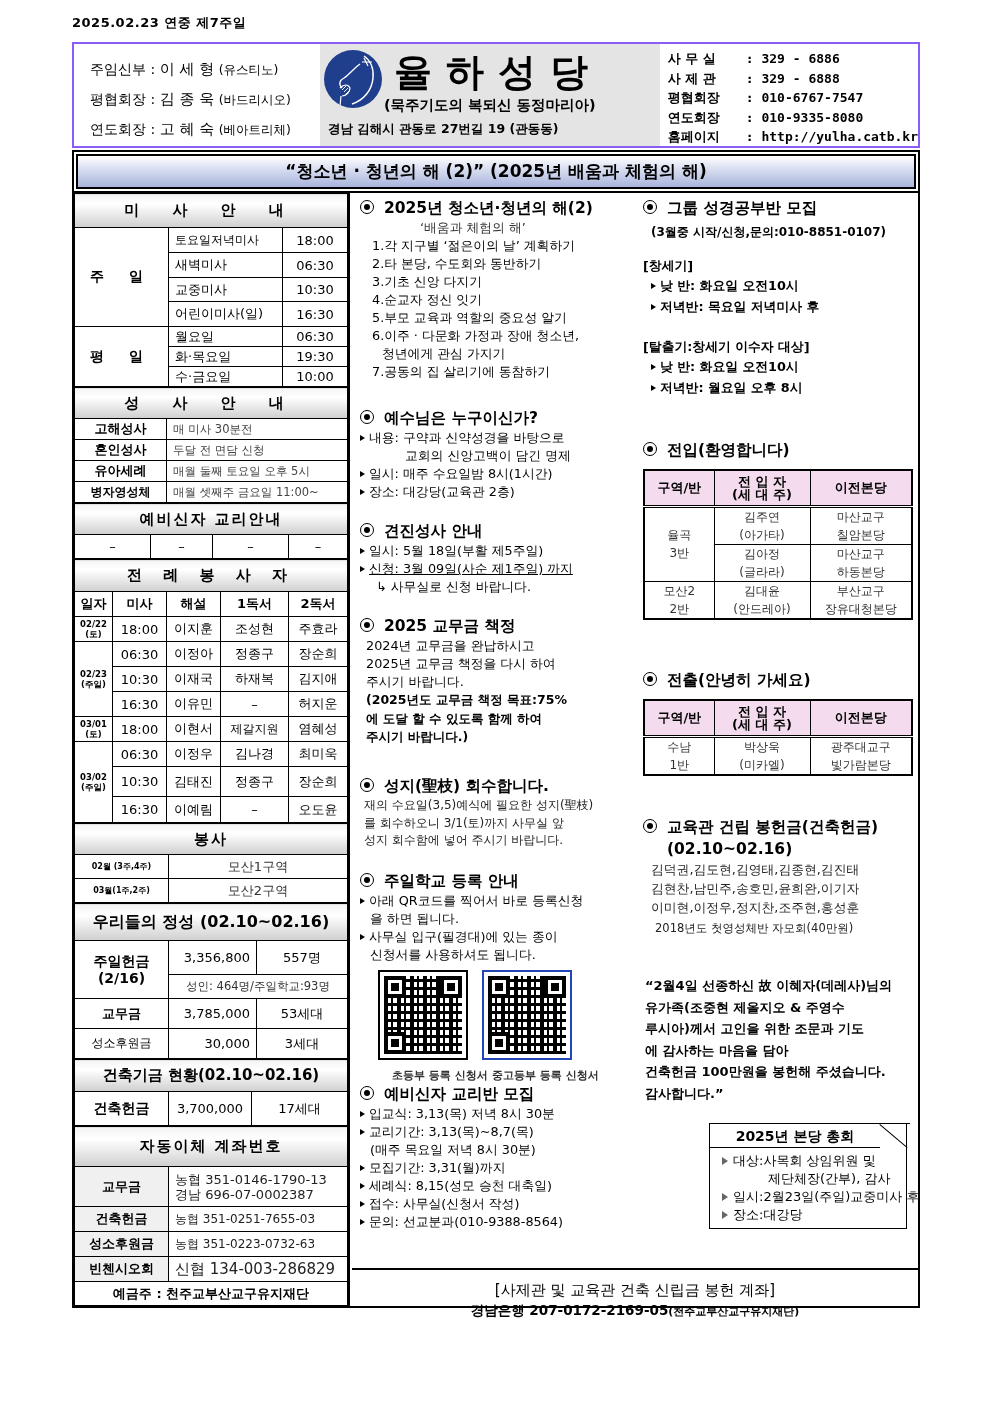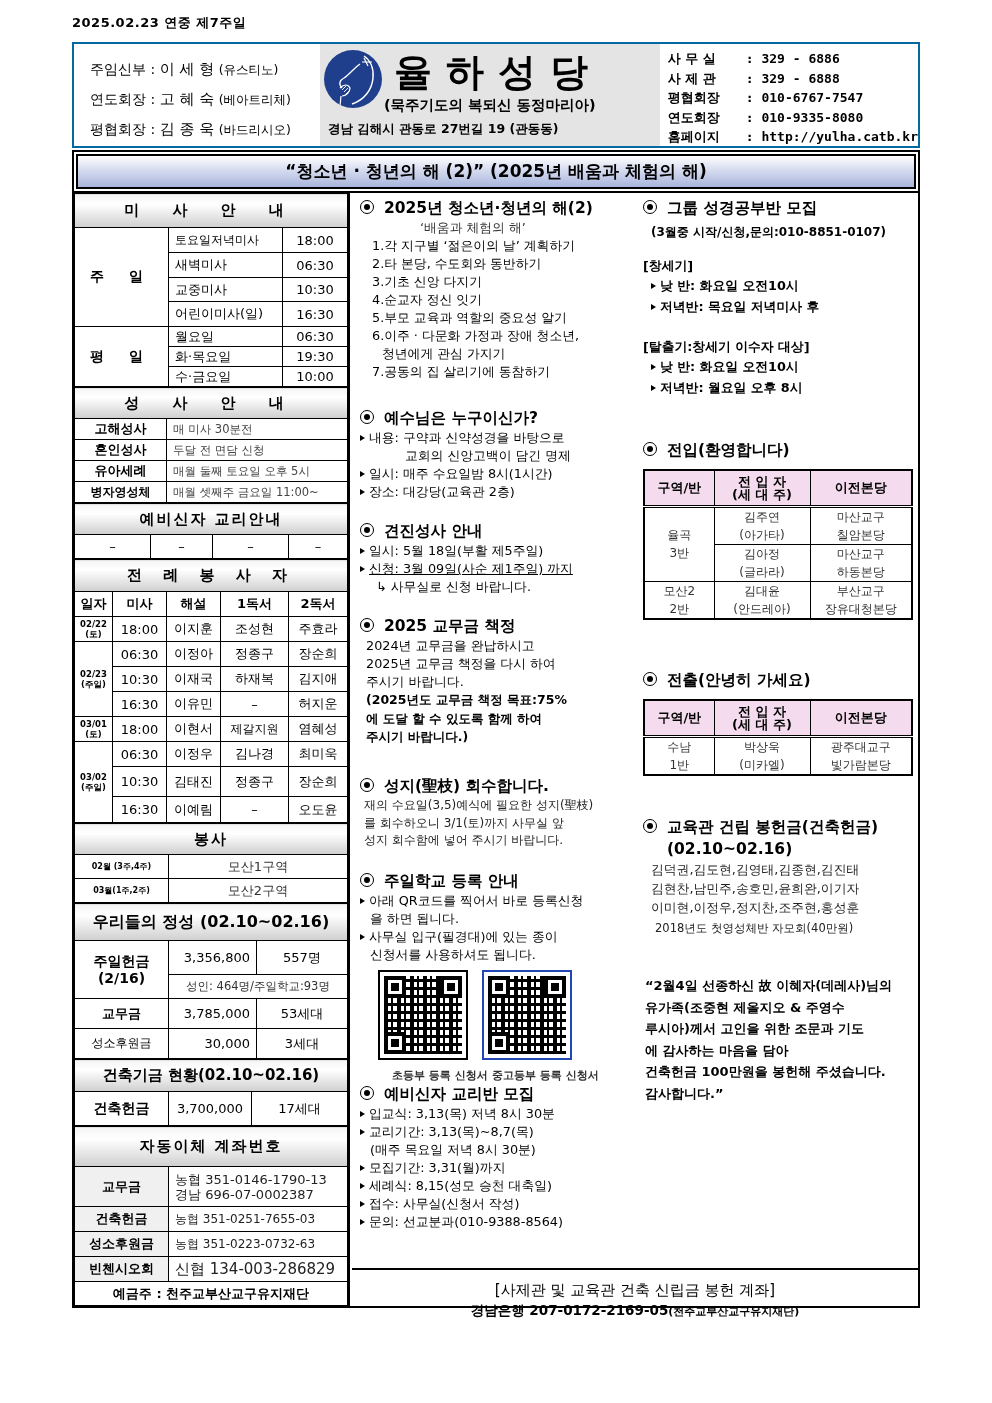--- a/index.html
+++ b/index.html
@@ -2,21 +2,21 @@
 <html><head>
 <meta charset="utf-8">
 <style>
   * { box-sizing: border-box; margin: 0; padding: 0; }
   html, body { width: 992px; height: 1403px; background: #ffffff; }
   body { font-family: "DejaVu Sans", "Liberation Sans", sans-serif; color: #000; position: relative; overflow: hidden; }
 
   .date-line { position: absolute; left: 72px; top: 14px; font-size: 13px; font-weight: bold; letter-spacing: 0.5px; }
 
   
-  .header { position: absolute; left: 72px; top: 42px; width: 848px; height: 106px; border: 2px solid #0369a1; display: flex; }
+  .header { position: absolute; left: 72px; top: 42px; width: 848px; height: 106px; border: 2px solid #8b5cf6; display: flex; }
   .header-left { width: 250px; padding: 10px 0 0 16px; }
   .header-left .row { font-size: 14px; height: 30px; line-height: 30px; white-space: nowrap; }
   .header-left .row .nm { font-size: 15px; }
   .header-left .row .bp { font-size: 12.5px; }
   .header-center { width: 346px; background: #e4e4e4; position: relative; }
   .logo { position: absolute; left: 4px; top: 6px; width: 58px; height: 58px; border-radius: 50%; background: #1f3e8c; overflow: hidden; }
   .church-name { position: absolute; left: 74px; top: 4px; font-size: 38px; font-weight: bold; letter-spacing: 14px; line-height: 48px; }
   .church-sub { position: absolute; left: 64px; top: 52px; font-size: 14.5px; font-weight: bold; line-height: 18px; white-space: nowrap; }
   .church-addr { position: absolute; left: 8px; top: 76px; font-size: 12.5px; font-weight: bold; line-height: 18px; white-space: nowrap; }
   .header-right { flex: 1; padding: 5px 0 0 8px; }
@@ -83,28 +83,28 @@
 <div class="date-line">2025.02.23 연중 제7주일</div>
 
 <div class="header">
   <div class="header-left">
     <div class="row">
       <span>주임신부 :</span>
       <span class="nm">이 세 형</span>
       <span class="bp">(유스티노)</span>
     </div>
     <div class="row">
+      <span>평협회장 :</span>
+      <span class="nm">김 종 욱</span>
+      <span class="bp">(바드리시오)</span>
+    </div>
+    <div class="row">
       <span>연도회장 :</span>
       <span class="nm">고 혜 숙</span>
       <span class="bp">(베아트리체)</span>
-    </div>
-    <div class="row">
-      <span>평협회장 :</span>
-      <span class="nm">김 종 욱</span>
-      <span class="bp">(바드리시오)</span>
     </div>
   </div>
   <div class="header-center">
     <div class="logo">
       <svg width="58" height="58" viewBox="0 0 58 58">
         <path d="M40 6 C46 10 50 18 49 28 C48 40 40 50 28 54" stroke="#fff" stroke-width="1.5" fill="none"></path>
         <path d="M40 8 L44 16 M38 12 L48 12" stroke="#fff" stroke-width="1.2"></path>
         <path d="M36 14 C30 18 26 24 20 28 C16 30 14 34 18 38" stroke="#fff" stroke-width="1.3" fill="none"></path>
         <path d="M16 38 C20 34 24 34 26 38 C26 42 22 46 18 46" stroke="#fff" stroke-width="1.2" fill="none"></path>
         <path d="M18 40 L22 36 M20 42 L24 38 M22 44 L26 40" stroke="#fff" stroke-width="0.9"></path>
@@ -566,20 +566,30 @@
 
     <div class="sec" style="left:8px;top:782px">
       <div class="quote">“2월4일 선종하신 故 이혜자(데레사)님의</div>
       <div class="quote">유가족(조중현 제올지오 &amp; 주영수</div>
       <div class="quote">루시아)께서 고인을 위한 조문과 기도</div>
       <div class="quote">에 감사하는 마음을 담아</div>
       <div class="quote">건축헌금 100만원을 봉헌해 주셨습니다.</div>
       <div class="quote">감사합니다.”</div>
     </div>
 
+    <div class="meeting-box">
+      <div class="meeting-tab">2025년 본당 총회</div>
+      <div class="meeting-notch"></div>
+      <div class="meeting-body">
+        <div><span class="tri-o"></span><span>대상:사목회 상임위원 및</span></div>
+        <div style="padding-left:50px">제단체장(간부), 감사</div>
+        <div><span class="tri-o"></span><span>일시:2월23일(주일)교중미사 후</span></div>
+        <div><span class="tri-o"></span><span>장소:대강당</span></div>
+      </div>
+    </div>
   </div>
 
   <div class="bottom-box">
     <div style="font-size:15px;line-height:20px">[사제관 및 교육관 건축 신립금 봉헌 계좌]</div>
     <div style="font-size:13.5px;font-weight:bold;line-height:20px;white-space:nowrap">
       <span>경남은행 207-0172-2169-05</span><span style="font-size:11px">(천주교부산교구유지재단)</span>
     </div>
   </div>
 </div>
 

